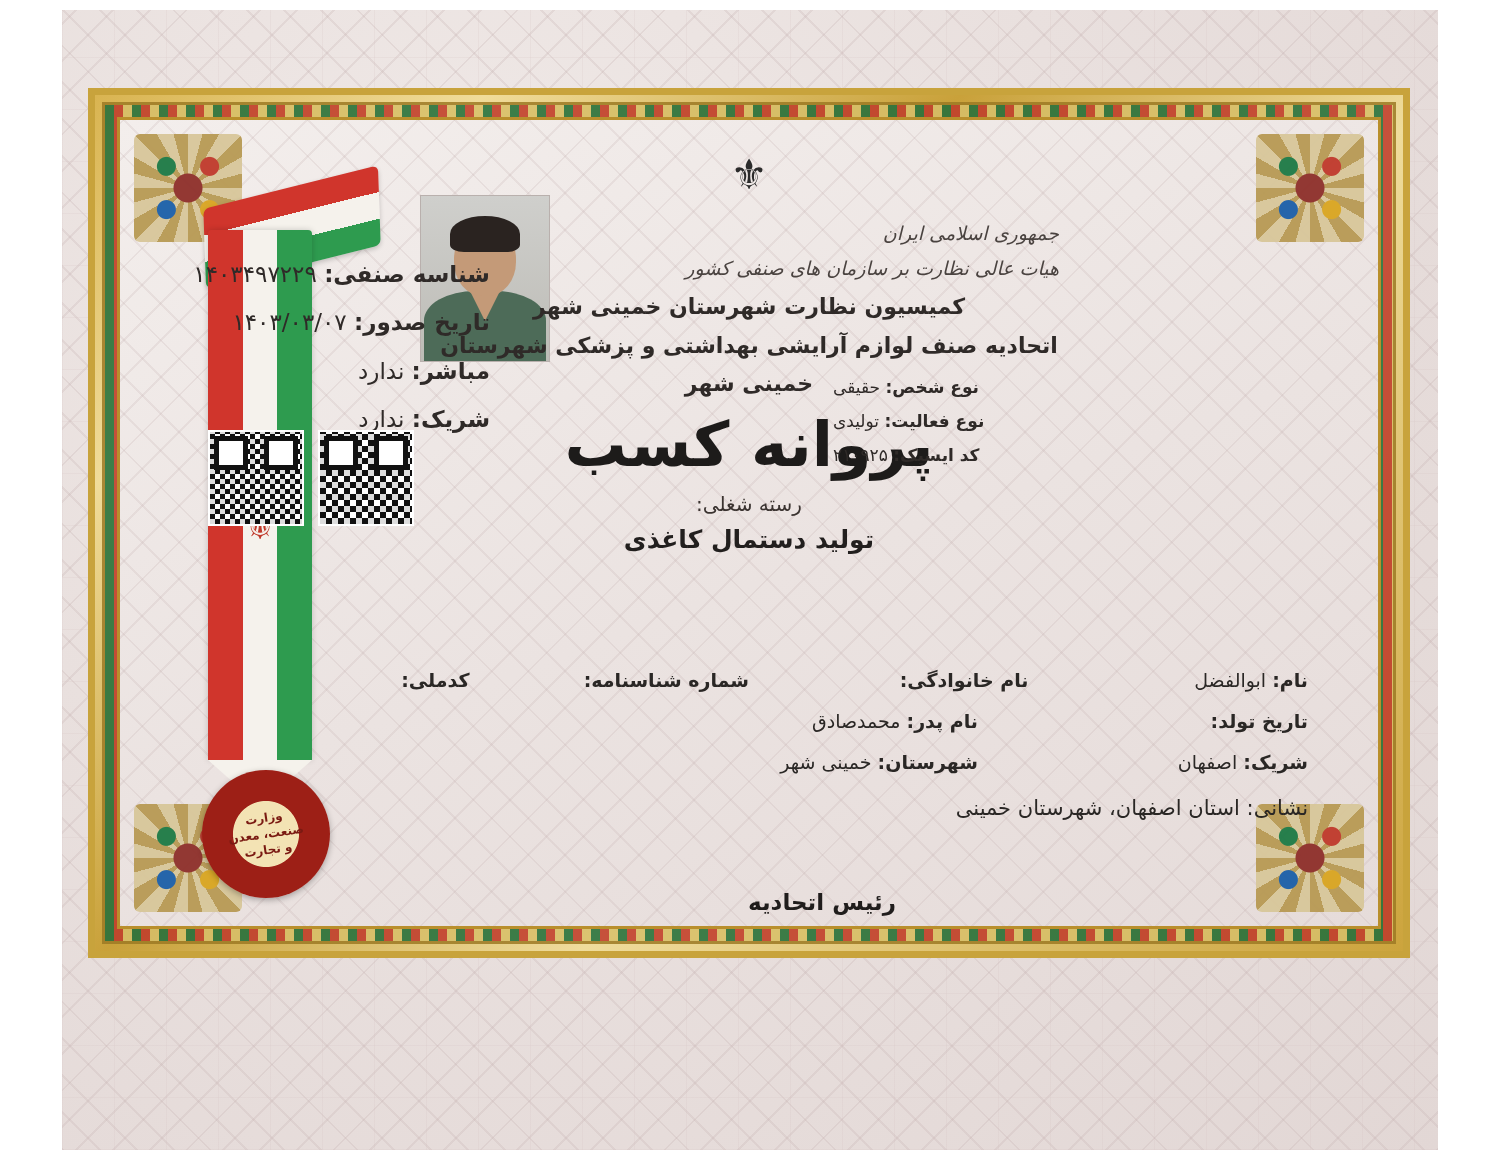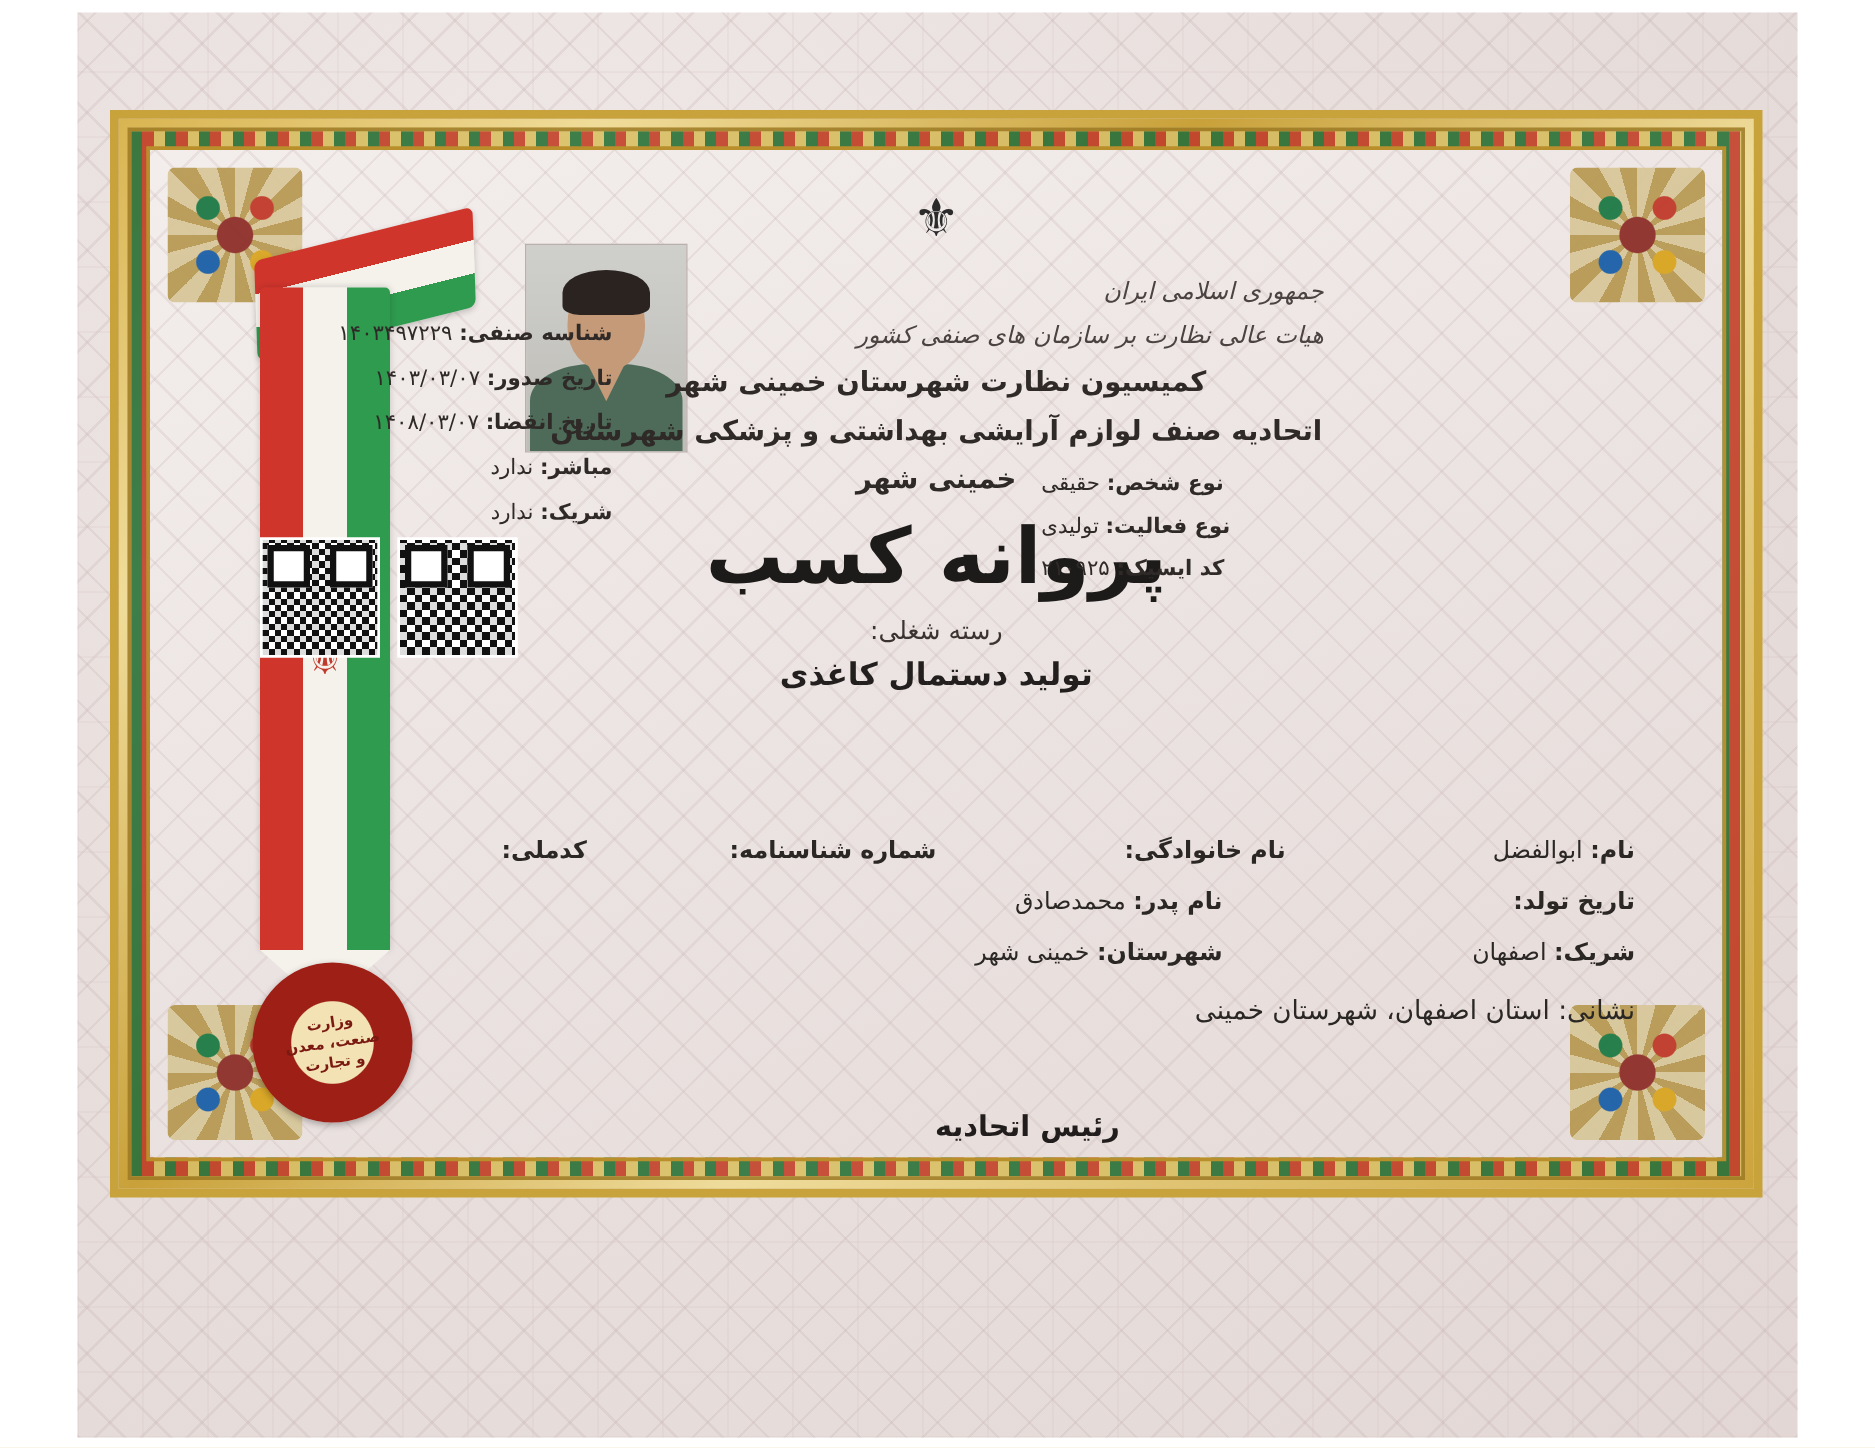--- a/index.html
+++ b/index.html
@@ -317,21 +317,21 @@
   .person-meta .k { font-weight: bold; }
 
   
   .doc-meta {
     position: absolute;
     left: 70px;
     top: 130px;
     width: 300px;
     text-align: right;
     color: #2f2a28;
-    font-size: 17px;
+    font-size: 23px;
     line-height: 2.1;
   }
   .doc-meta .k { font-weight: bold; }
 
   
   .qr-area {
     position: absolute;
     left: 88px;
     top: 310px;
     display: flex;
@@ -466,24 +466,20 @@
       <div class="doc-meta">
         <div>
           <span class="k">شناسه صنفی:</span>
           <span class="v">۱۴۰۳۴۹۷۲۲۹</span>
         </div>
         <div>
           <span class="k">تاریخ صدور:</span>
           <span class="v">۱۴۰۳/۰۳/۰۷</span>
         </div>
         <div>
-          <span class="k">تاریخ انقضا:</span>
-          <span class="v">۱۴۰۸/۰۳/۰۷</span>
-        </div>
-        <div>
           <span class="k">مباشر:</span>
           <span class="v">ندارد</span>
         </div>
         <div>
           <span class="k">شریک:</span>
           <span class="v">ندارد</span>
         </div>
       </div>
 
       <div class="person-meta">

